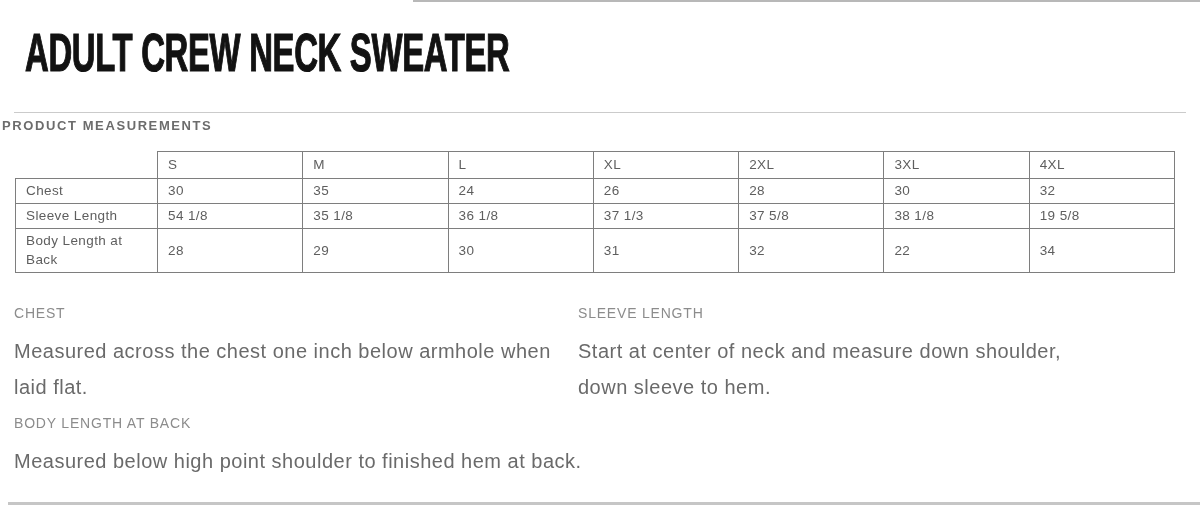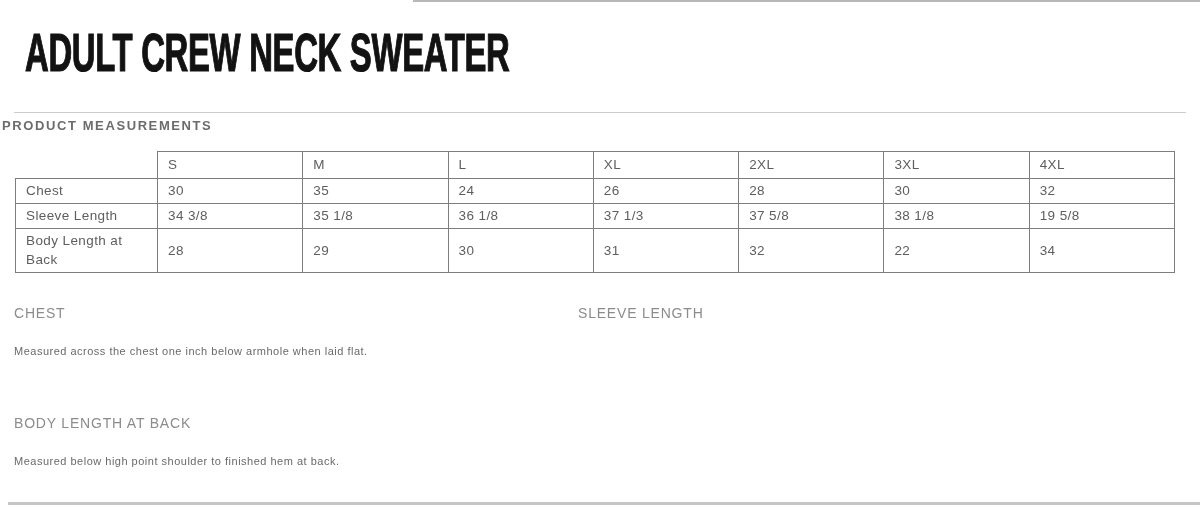--- a/index.html
+++ b/index.html
@@ -62,21 +62,21 @@
   table.size-chart tr.data-row-tall td, table.size-chart tr.data-row-tall th { height: 38px; }
   col.label-col { width: 142px; }
 
   .desc-heading {
     font-size: 14px;
     color: #8c8c8c;
     letter-spacing: 0.8px;
     font-weight: 400;
   }
   .desc-text {
-    font-size: 11px;
+    font-size: 20px;
     color: #6a6a6a;
     letter-spacing: 0.5px;
     line-height: 36px;
   }
   .desc-chest    { position: absolute; left: 14px;  top: 305px; width: 560px; }
   .desc-sleeve   { position: absolute; left: 578px; top: 305px; width: 532px; }
   .desc-body-len { position: absolute; left: 14px;  top: 415px; width: 620px; }
   .desc-block .desc-text { margin-top: 12px; }
 </style>
 </head>
@@ -117,21 +117,21 @@
     <td>30</td>
     <td>35</td>
     <td>24</td>
     <td>26</td>
     <td>28</td>
     <td>30</td>
     <td>32</td>
   </tr>
   <tr class="data-row">
     <th>Sleeve Length</th>
-    <td>34 3/8</td>
+    <td>54 1/8</td>
     <td>35 1/8</td>
     <td>36 1/8</td>
     <td>37 1/3</td>
     <td>37 5/8</td>
     <td>38 1/8</td>
     <td>19 5/8</td>
   </tr>
   <tr class="data-row-tall">
     <th>Body Length at Back</th>
     <td>28</td>
@@ -145,20 +145,21 @@
 </tbody>
   </table>
 
 <div class="desc-block desc-chest">
   <div class="desc-heading">CHEST</div>
   <div class="desc-text">Measured across the chest one inch below armhole when laid flat.</div>
 </div>
 
 <div class="desc-block desc-sleeve">
   <div class="desc-heading">SLEEVE LENGTH</div>
+  <div class="desc-text">Start at center of neck and measure down shoulder, down sleeve to hem.</div>
 </div>
 
 <div class="desc-block desc-body-len">
   <div class="desc-heading">BODY LENGTH AT BACK</div>
   <div class="desc-text">Measured below high point shoulder to finished hem at back.</div>
 </div>
 
 <div class="bottom-edge-bar"></div>
 
 </body></html>

